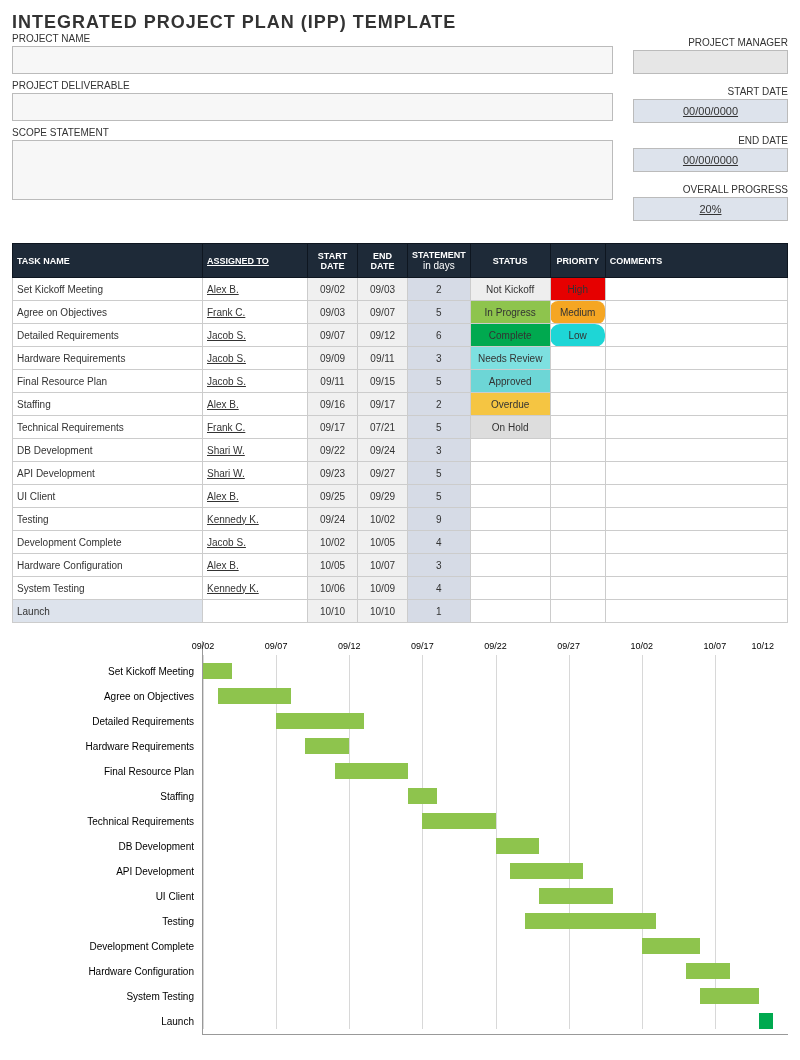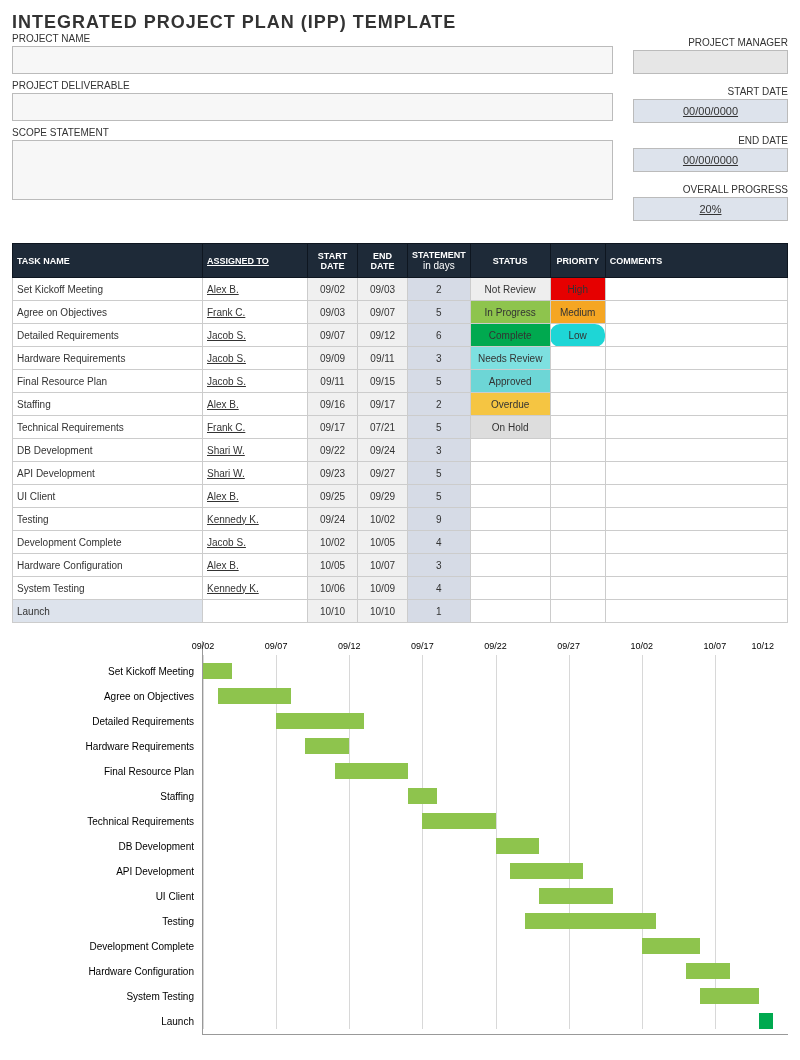--- a/index.html
+++ b/index.html
@@ -29,21 +29,21 @@
 .col-comments { }
 .task-table th.col-start, .task-table th.col-end, .task-table th.col-duration, .task-table th.col-status, .task-table th.col-priority { text-align: center; }
 .status-not-started { background: #eee; }
 .status-in-progress { background: #8ec44d; }
 .status-complete { background: #00a94f; color:#fff; }
 .status-needs-review { background: #7de0e0; }
 .status-approved { background: #6dd6d6; }
 .status-overdue { background: #f5c542; }
 .status-on-hold { background: #ddd; }
 .priority-high { background: #e60000; color:#fff; }
-.priority-medium { background: #f5a623; }
+.priority-medium { background: #f5a623; border-radius: 8px; }
 .priority-low { background: #1ed6d6; border-radius: 10px; }
 tr.highlight td.col-name { background: #dde3ec; }
 
 .gantt { margin-top: 18px; position: relative; }
 .gantt-grid { display: flex; }
 .gantt-labels { width: 190px; }
 .gantt-chart { flex: 1; position: relative; border-left: 1px solid #999; border-bottom: 1px solid #999; }
 .gantt-chart-inner { position: relative; }
 .gantt-tick-row { display: flex; position: relative; height: 18px; }
 .gantt-tick { flex:1; position: relative; font-size: 9px; text-align: left; }
@@ -100,21 +100,21 @@
       <th class="col-comments">COMMENTS</th>
     </tr>
   </thead>
   <tbody id="task-tbody">
       <tr>
         <td class="col-name">Set Kickoff Meeting</td>
         <td class="col-assigned">Alex B.</td>
         <td class="col-start">09/02</td>
         <td class="col-end">09/03</td>
         <td class="col-duration">2</td>
-        <td class="col-status status-not-started">Not Review</td>
+        <td class="col-status status-not-started">Not Kickoff</td>
         <td class="col-priority priority-high">High</td>
         <td class="col-comments"></td>
       </tr>
       <tr>
         <td class="col-name">Agree on Objectives</td>
         <td class="col-assigned">Frank C.</td>
         <td class="col-start">09/03</td>
         <td class="col-end">09/07</td>
         <td class="col-duration">5</td>
         <td class="col-status status-in-progress">In Progress</td>

